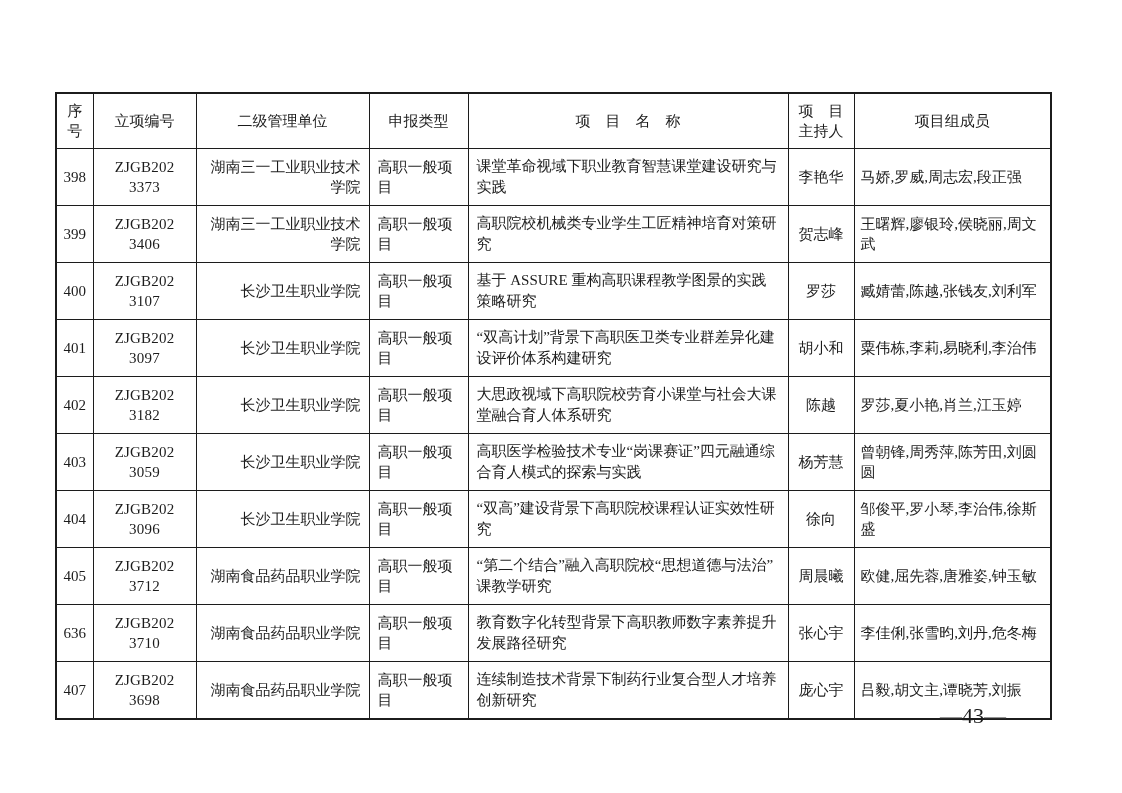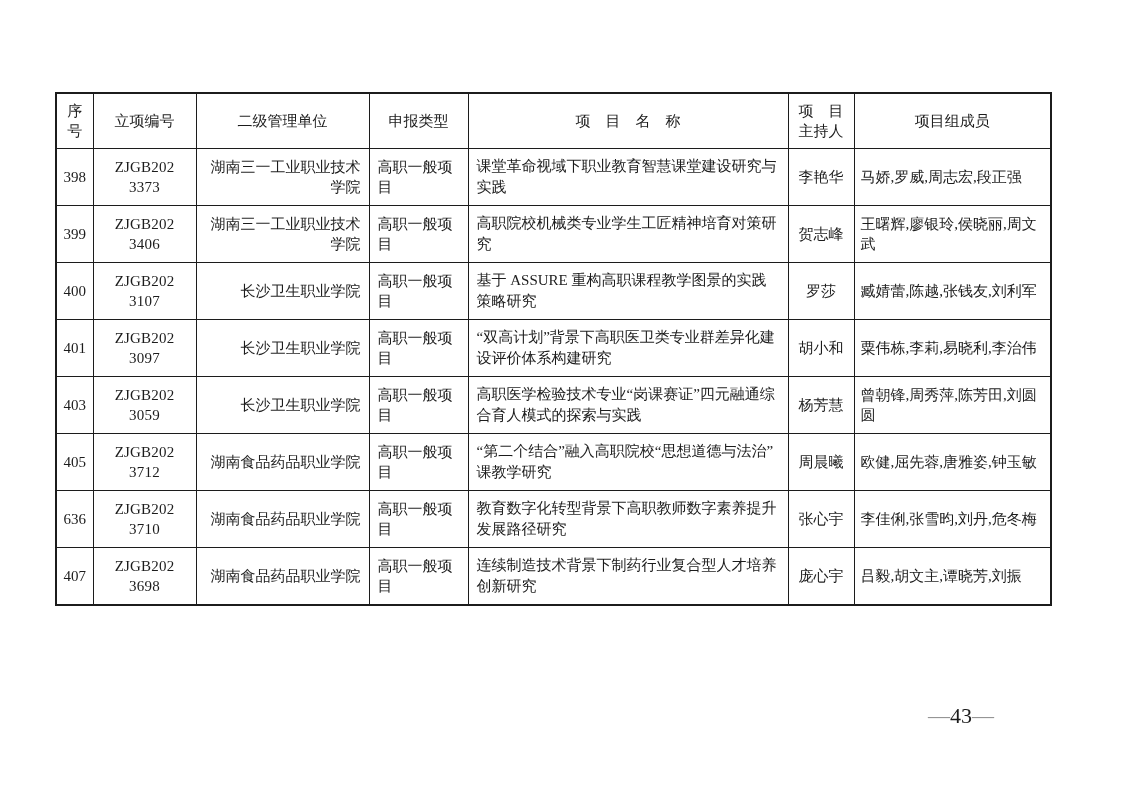--- a/index.html
+++ b/index.html
@@ -56,21 +56,21 @@
   td.col-code   { text-align: center; padding: 2px 18px; letter-spacing: 0.2px; }
   td.col-unit   { text-align: right; }
   td.col-type   { text-align: left; }
   td.col-title  { text-align: left; line-height: 21px; }
   td.col-leader { text-align: center; padding: 18px 2px; }
   td.col-members{ text-align: left; padding: 2px 6px; }
 
   .page-number {
     position: absolute;
     top: 703px;
-    right: 128px;
+    right: 116px;
     font-size: 22px;
     line-height: 26px;
     color: #1c1c1c;
     white-space: nowrap;
     margin-left: 16px;
   }
   .page-number .dash {
     color: #8f8f8f;
   }
 </style>
@@ -133,29 +133,47 @@
         <tr>
           <td class="col-seq">401</td>
           <td class="col-code">ZJGB2023097</td>
           <td class="col-unit">长沙卫生职业学院</td>
           <td class="col-type">高职一般项目</td>
           <td class="col-title">“双高计划”背景下高职医卫类专业群差异化建设评价体系构建研究</td>
           <td class="col-leader">胡小和</td>
           <td class="col-members">粟伟栋,李莉,易晓利,李治伟</td>
         </tr>
         <tr>
+          <td class="col-seq">402</td>
+          <td class="col-code">ZJGB2023182</td>
+          <td class="col-unit">长沙卫生职业学院</td>
+          <td class="col-type">高职一般项目</td>
+          <td class="col-title">大思政视域下高职院校劳育小课堂与社会大课堂融合育人体系研究</td>
+          <td class="col-leader">陈越</td>
+          <td class="col-members">罗莎,夏小艳,肖兰,江玉婷</td>
+        </tr>
+        <tr>
           <td class="col-seq">403</td>
           <td class="col-code">ZJGB2023059</td>
           <td class="col-unit">长沙卫生职业学院</td>
           <td class="col-type">高职一般项目</td>
           <td class="col-title">高职医学检验技术专业“岗课赛证”四元融通综合育人模式的探索与实践</td>
           <td class="col-leader">杨芳慧</td>
           <td class="col-members">曾朝锋,周秀萍,陈芳田,刘圆圆</td>
         </tr>
         <tr>
+          <td class="col-seq">404</td>
+          <td class="col-code">ZJGB2023096</td>
+          <td class="col-unit">长沙卫生职业学院</td>
+          <td class="col-type">高职一般项目</td>
+          <td class="col-title">“双高”建设背景下高职院校课程认证实效性研究</td>
+          <td class="col-leader">徐向</td>
+          <td class="col-members">邹俊平,罗小琴,李治伟,徐斯盛</td>
+        </tr>
+        <tr>
           <td class="col-seq">405</td>
           <td class="col-code">ZJGB2023712</td>
           <td class="col-unit">湖南食品药品职业学院</td>
           <td class="col-type">高职一般项目</td>
           <td class="col-title">“第二个结合”融入高职院校“思想道德与法治”课教学研究</td>
           <td class="col-leader">周晨曦</td>
           <td class="col-members">欧健,屈先蓉,唐雅姿,钟玉敏</td>
         </tr>
         <tr>
           <td class="col-seq">636</td>

